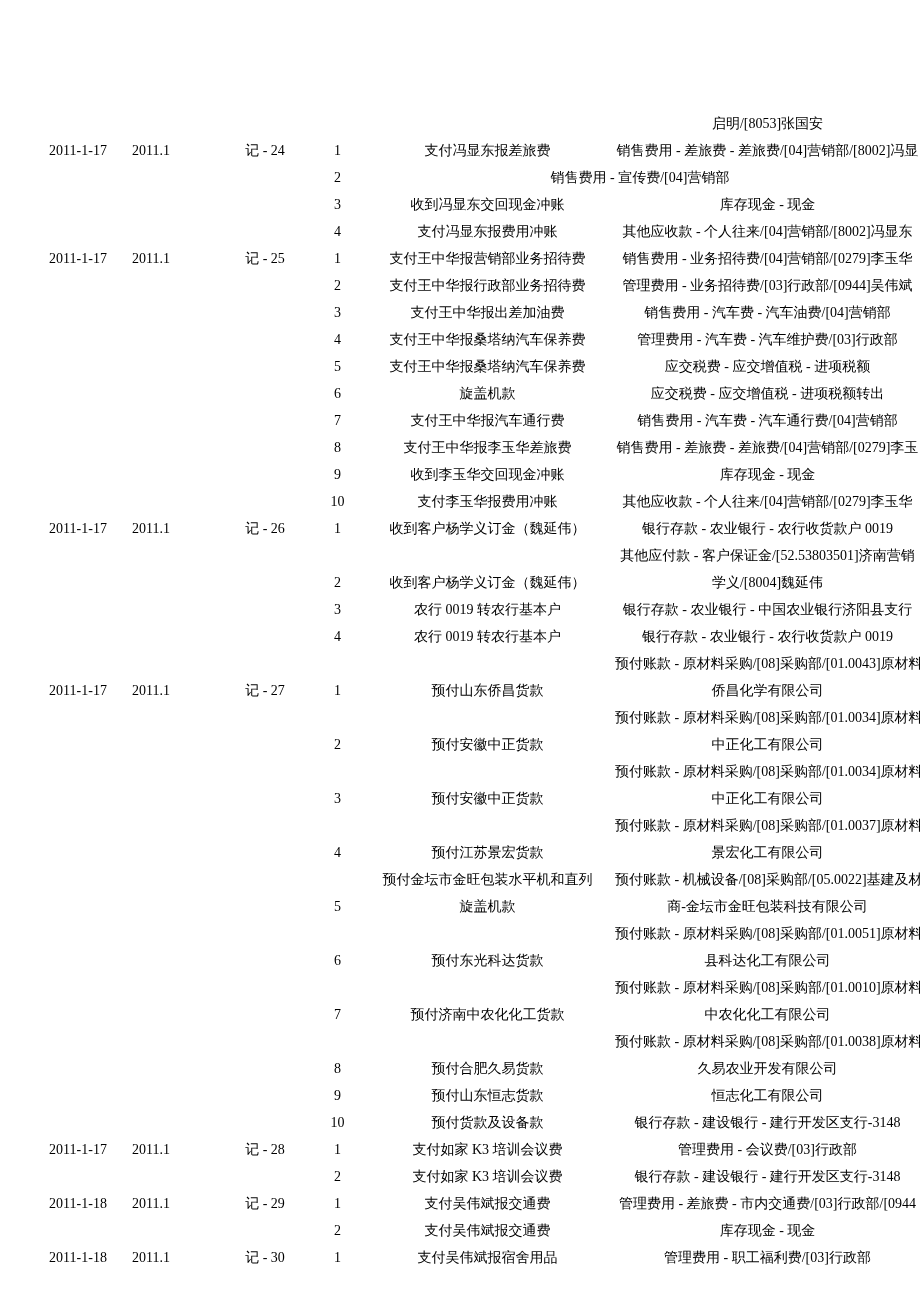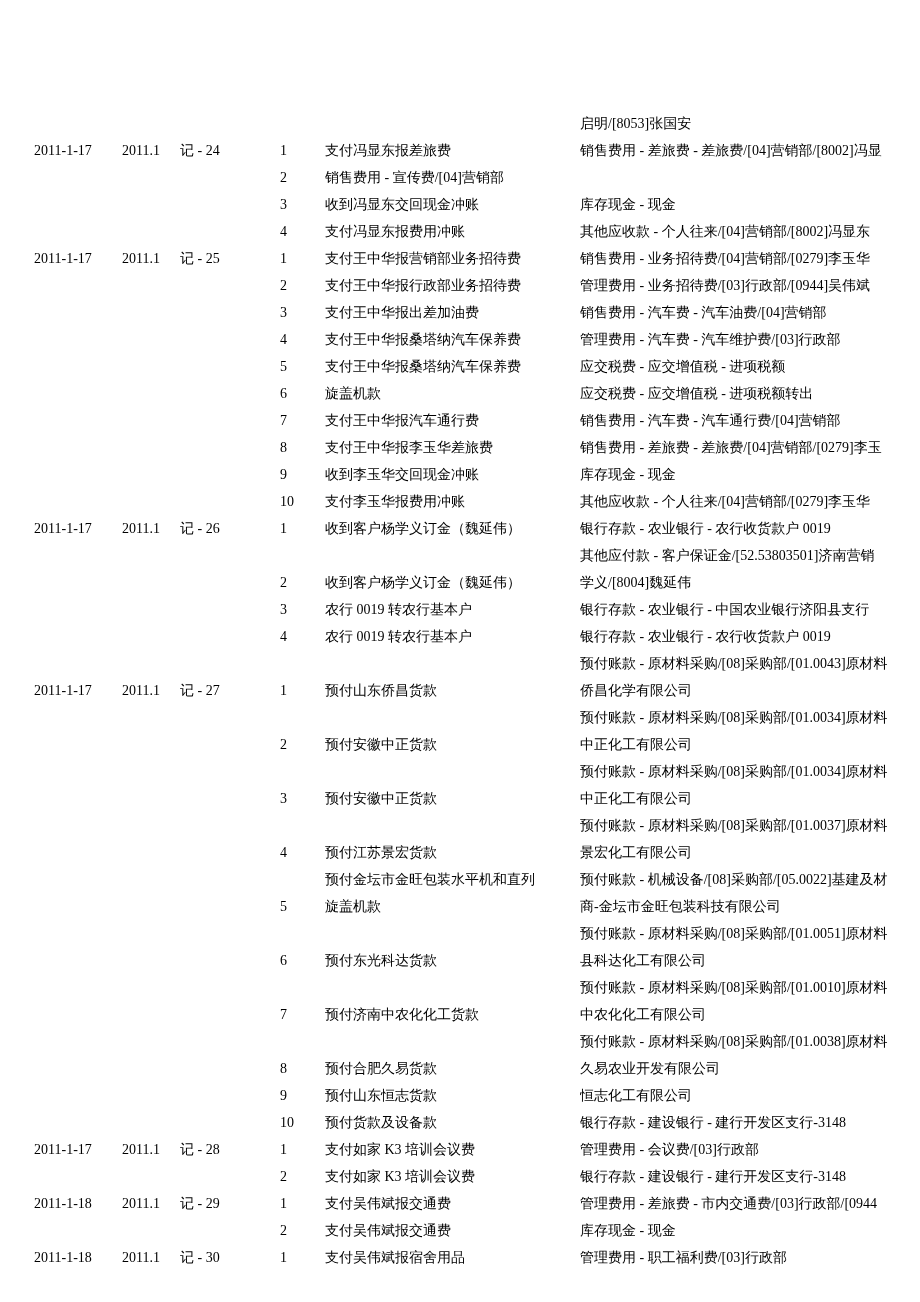--- a/index.html
+++ b/index.html
@@ -13,24 +13,25 @@
     }
     .page {
       padding-top: 110px;
       padding-bottom: 60px;
     }
     .row {
       display: flex;
       align-items: flex-start;
       line-height: 27px;
       white-space: nowrap;
+      text-align: center;
     }
     .col-date { width: 88px; padding-left: 34px; flex-shrink: 0; }
     .col-period { width: 58px; flex-shrink: 0; font-family: Liberation Serif, serif; }
-    .col-voucher { width: 100px; flex-shrink: 0; }
+    .col-voucher { width: 100px; flex-shrink: 0; margin-left: 35px; }
     .col-line { width: 45px; flex-shrink: 0; }
     .col-summary { width: 255px; flex-shrink: 0; overflow: hidden; }
     .col-account { flex: 1; overflow: hidden; }
   </style>
 </head>
 <body>
 
 <div class="page">
   <div id="rows-container">
       <div class="row">

